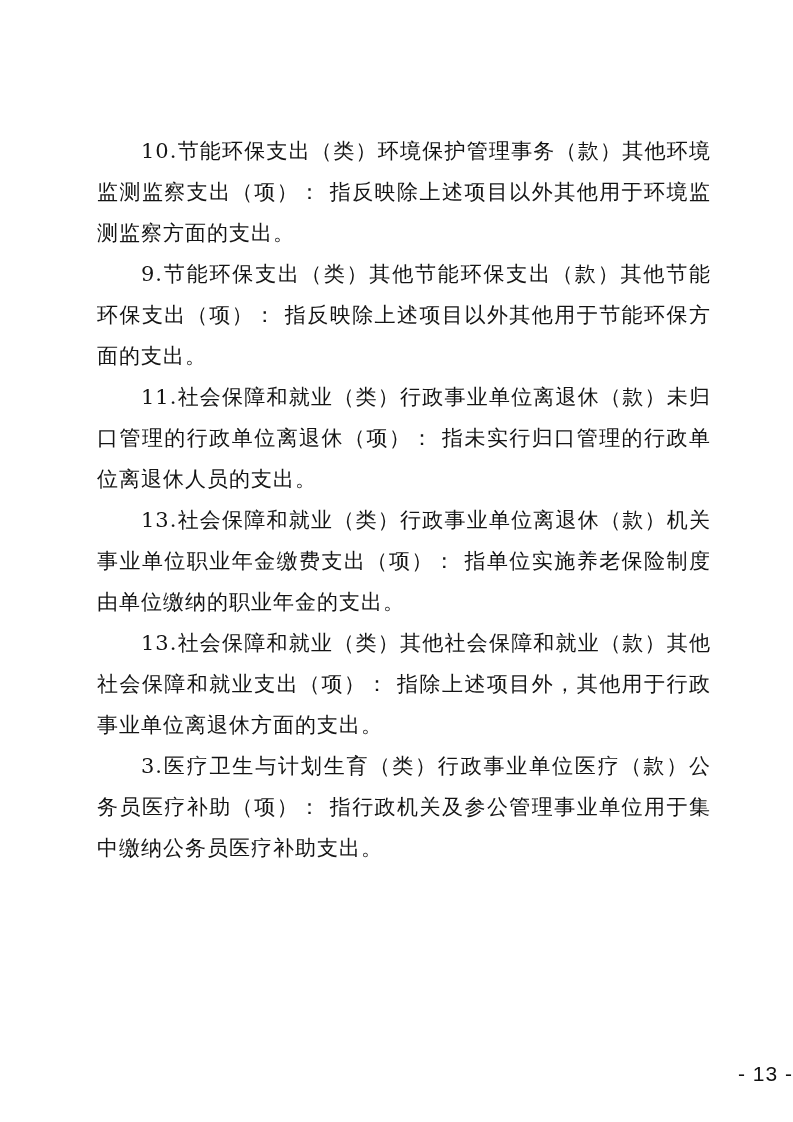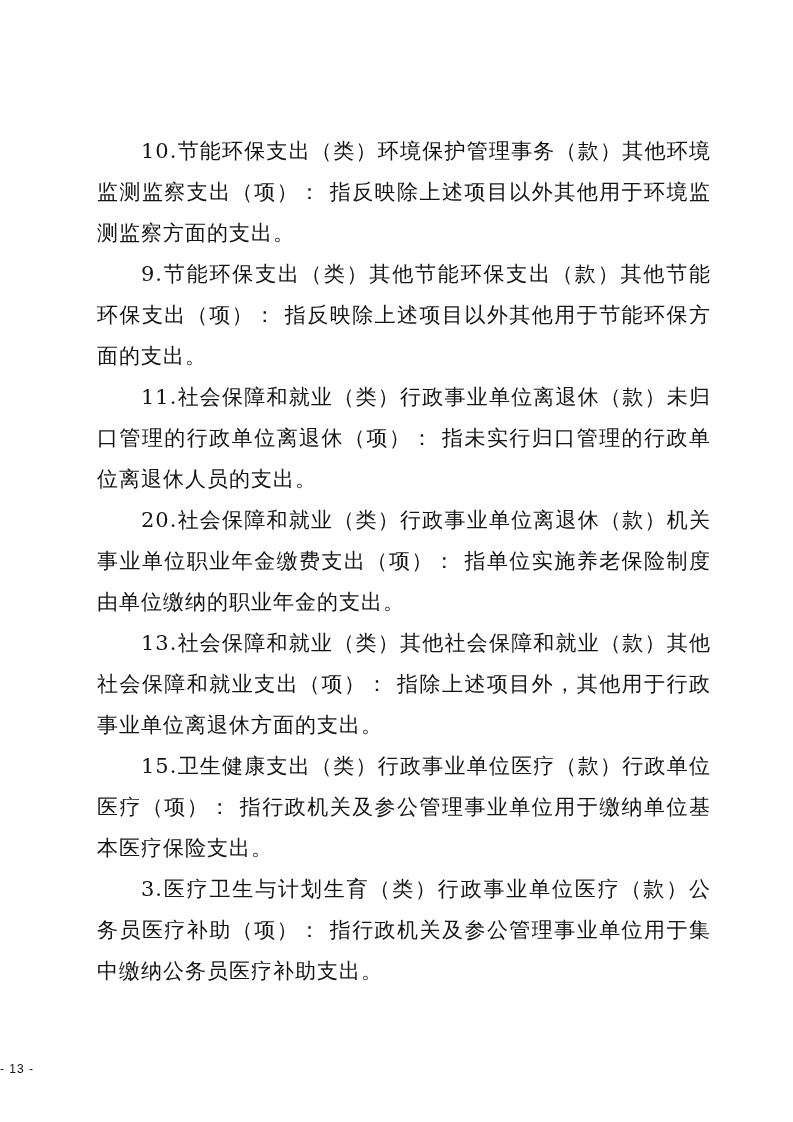--- a/index.html
+++ b/index.html
@@ -30,34 +30,33 @@
     color: #141414;
     text-align: justify;
     text-indent: 44px;
     letter-spacing: 1px;
   }
   .page-number {
     position: absolute;
     left: 0;
     top: 1062px;
     width: 100%;
-    text-align: left;
+    text-align: right;
     font-family: "Liberation Sans", sans-serif;
-    font-size: 12px;
+    font-size: 21px;
     color: #111111;
     letter-spacing: 1px;
   }
 </style>
 </head>
 <body>
 
 <div class="page">
   <div class="content">
     <p class="para">10.节能环保支出（类）环境保护管理事务（款）其他环境监测监察支出（项）： 指反映除上述项目以外其他用于环境监测监察方面的支出。</p>
     <p class="para">9.节能环保支出（类）其他节能环保支出（款）其他节能环保支出（项）： 指反映除上述项目以外其他用于节能环保方面的支出。</p>
     <p class="para">11.社会保障和就业（类）行政事业单位离退休（款）未归口管理的行政单位离退休（项）： 指未实行归口管理的行政单位离退休人员的支出。</p>
-    <p class="para">20.社会保障和就业（类）行政事业单位离退休（款）机关事业单位职业年金缴费支出（项）： 指单位实施养老保险制度由单位缴纳的职业年金的支出。</p>
+    <p class="para">13.社会保障和就业（类）行政事业单位离退休（款）机关事业单位职业年金缴费支出（项）： 指单位实施养老保险制度由单位缴纳的职业年金的支出。</p>
     <p class="para">13.社会保障和就业（类）其他社会保障和就业（款）其他社会保障和就业支出（项）： 指除上述项目外，其他用于行政事业单位离退休方面的支出。</p>
-    <p class="para">15.卫生健康支出（类）行政事业单位医疗（款）行政单位医疗（项）： 指行政机关及参公管理事业单位用于缴纳单位基本医疗保险支出。</p>
     <p class="para">3.医疗卫生与计划生育（类）行政事业单位医疗（款）公务员医疗补助（项）： 指行政机关及参公管理事业单位用于集中缴纳公务员医疗补助支出。</p>
   </div>
   <div class="page-number">- 13 -</div>
 </div>
 
 </body></html>

